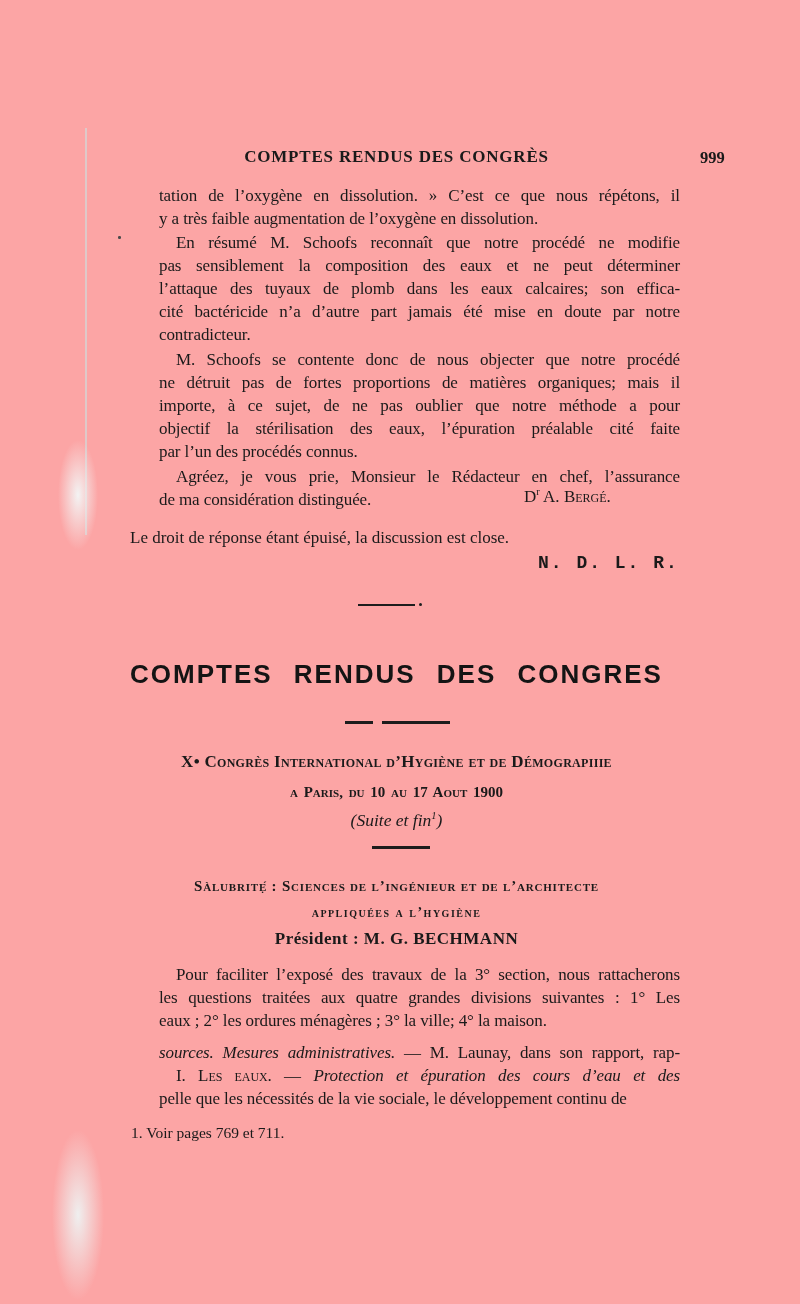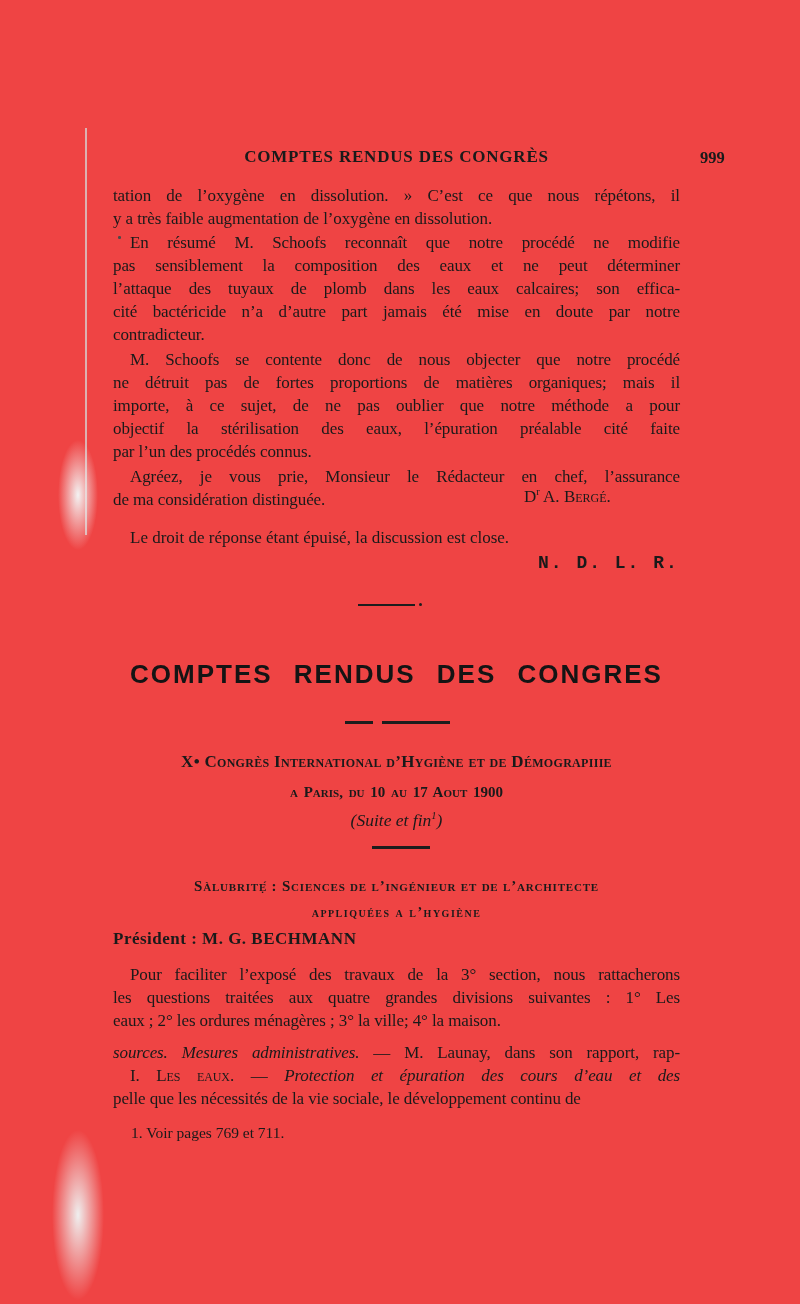--- a/index.html
+++ b/index.html
@@ -1,23 +1,23 @@
 <!DOCTYPE html>
 <html><head>
 <meta charset="utf-8">
 <style>
   html,body{margin:0;padding:0;background:#ffffff;}
   .page{
-    position:relative;width:800px;height:1304px;background:#ef4444;
+    position:relative;width:800px;height:1304px;background:#fca5a5;
     font-family:"Liberation Serif","DejaVu Serif",serif;color:#1a1a1a;overflow:hidden;
   }
   .col{position:absolute;left:113px;width:567px;}
   .line{
     display:block;text-align:justify;text-align-last:justify;
-    font-size:17px;line-height:23px;letter-spacing:-0.1px;
+    font-size:17px;line-height:23px;letter-spacing:-0.1px;margin-left:46px;
   }
   .line.last{text-align-last:left;}
   .line.indent{padding-left:17px;}
   .sc{font-variant:small-caps;}
   .it{font-style:italic;}
   sup{font-size:10.5px;vertical-align:super;line-height:0;}
   
   .running-title{position:absolute;left:113px;width:567px;top:147px;text-align:center;
     font-weight:bold;font-size:17px;letter-spacing:0.8px;}
   .page-num{position:absolute;left:652px;top:148px;font-weight:bold;font-size:16.5px;margin-left:48px;}
@@ -38,21 +38,21 @@
     font-weight:bold;font-variant:small-caps;font-size:17px;letter-spacing:0.3px;}
   .congress2{position:absolute;left:113px;width:567px;top:784px;text-align:center;
     font-weight:bold;font-variant:small-caps;font-size:15px;word-spacing:2px;}
   .congress3{position:absolute;left:113px;width:567px;top:810px;text-align:center;
     font-style:italic;font-size:17.5px;}
   
   .sal1{position:absolute;left:113px;width:567px;top:878px;text-align:center;
     font-weight:bold;font-variant:small-caps;font-size:15px;letter-spacing:0.8px;}
   .sal2{position:absolute;left:113px;width:567px;top:905px;text-align:center;
     font-weight:bold;font-variant:small-caps;font-size:14px;letter-spacing:1.5px;}
-  .president{position:absolute;left:113px;width:567px;top:929px;text-align:left;
+  .president{position:absolute;left:113px;width:567px;top:929px;text-align:center;
     font-weight:bold;font-size:17px;letter-spacing:0.5px;}
   .footnote{position:absolute;left:131px;top:1124px;font-size:15.5px;}
   
   .vline{position:absolute;left:85px;top:128px;width:2px;height:407px;background:#d6d6d6;opacity:.75;}
   .smudge1{position:absolute;left:52px;top:1130px;width:52px;height:170px;border-radius:50%;
     background:radial-gradient(closest-side,#efefef,rgba(255,255,255,0));}
   .smudge2{position:absolute;left:58px;top:440px;width:40px;height:110px;border-radius:50%;
     background:radial-gradient(closest-side,#f3f3f3,rgba(255,255,255,0));}
   .ink-dot{position:absolute;left:118px;top:236px;width:2.5px;height:2.5px;border-radius:50%;
     background:#4a4a4a;}

